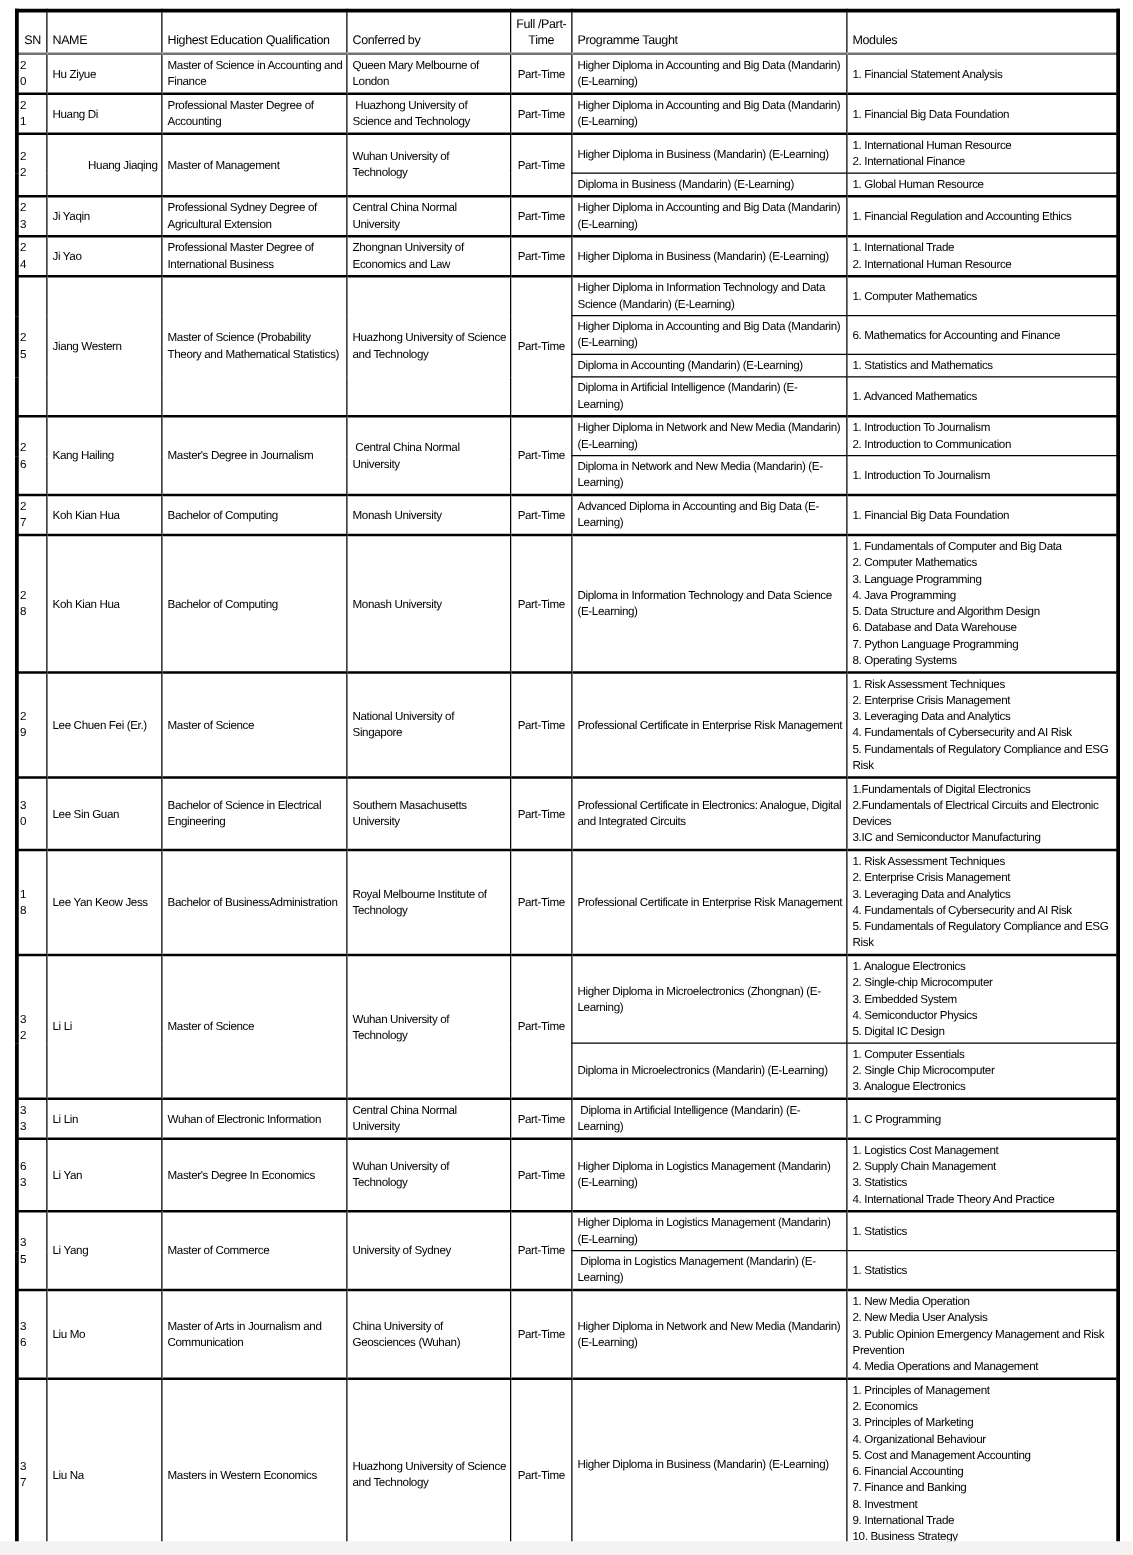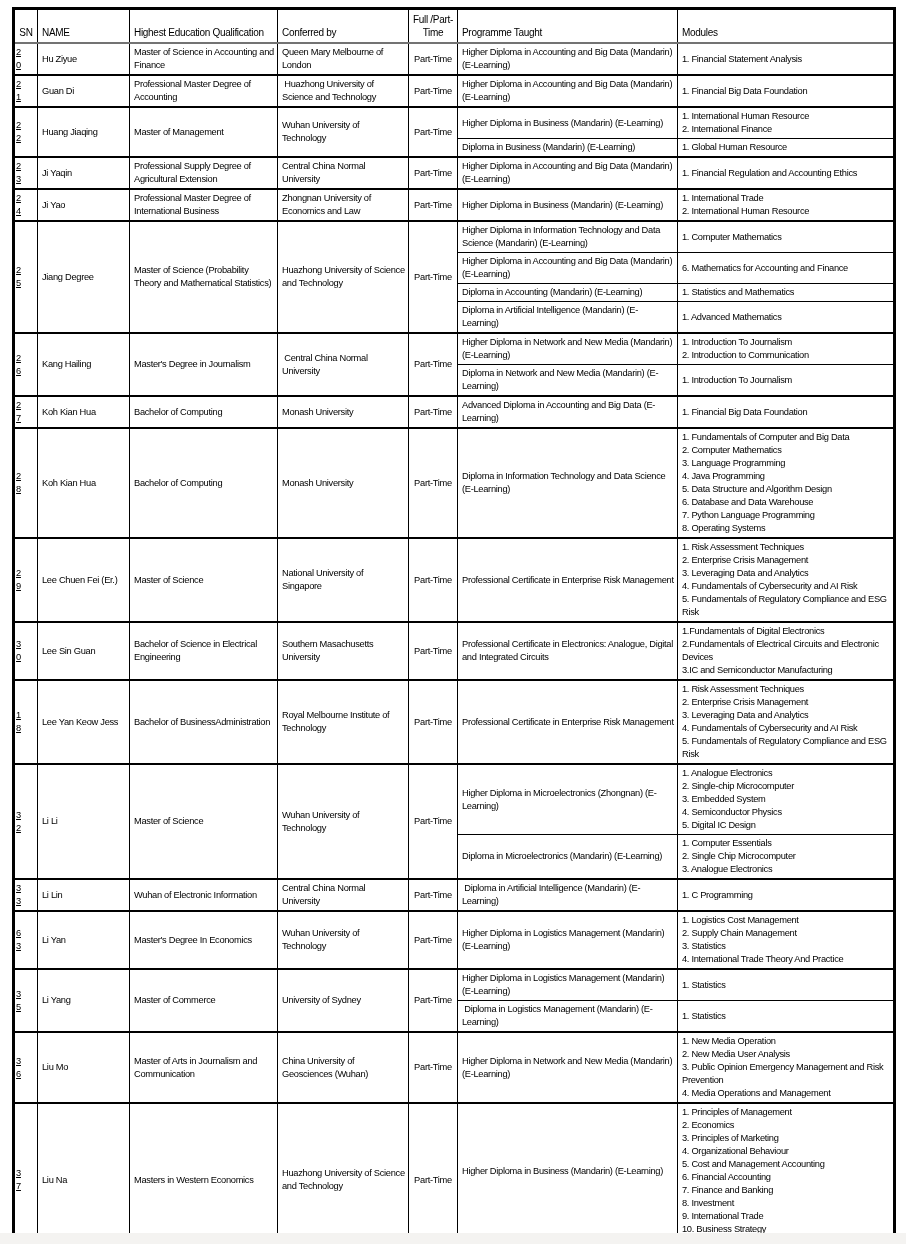--- a/index.html
+++ b/index.html
@@ -60,23 +60,23 @@
     white-space: pre-line;
     border-bottom: 2px solid #737373;
   }
   th.col-sn, th.col-fpt { text-align: center; padding-left: 1px; padding-right: 1px; }
   td {
     vertical-align: middle;
     padding: 2px 3px 2px 4px;
     white-space: pre-wrap;
     word-wrap: break-word;
   }
-  td.cell-sn  { text-align: center; padding-left: 1px; padding-right: 16px; text-decoration: underline; }
+  td.cell-sn  { text-align: center; padding-left: 1px; padding-right: 16px; }
   td.cell-fpt { text-align: center; padding-left: 1px; padding-right: 1px; }
-  td.name-center { text-align: left; }
+  td.name-center { text-align: right; }
   tr.person-start td { border-top: 2px solid #000000; }
 </style>
 </head>
 <body>
 
 <div class="page">
   <table class="qual-table">
     <colgroup>
       <col class="c-sn">
         <col class="c-name">
@@ -103,21 +103,21 @@
           <td class="cell-sn">20</td>
           <td class="cell-name">Hu Ziyue</td>
           <td class="cell-qualification">Master of Science in Accounting and Finance</td>
           <td class="cell-conferred-by">Queen Mary Melbourne of London</td>
           <td class="cell-fpt">Part-Time</td>
           <td class="cell-programme">Higher Diploma in Accounting and Big Data (Mandarin) (E-Learning)</td>
           <td class="cell-modules">1. Financial Statement Analysis</td>
         </tr>
         <tr class="person-start">
           <td class="cell-sn">21</td>
-          <td class="cell-name">Guan Di</td>
+          <td class="cell-name">Huang Di</td>
           <td class="cell-qualification">Professional Master Degree of Accounting</td>
           <td class="cell-conferred-by"> Huazhong University of Science and Technology</td>
           <td class="cell-fpt">Part-Time</td>
           <td class="cell-programme">Higher Diploma in Accounting and Big Data (Mandarin) (E-Learning)</td>
           <td class="cell-modules">1. Financial Big Data Foundation</td>
         </tr>
         <tr class="person-start">
           <td class="cell-sn" rowspan="2">22</td>
           <td class="cell-name name-center" rowspan="2">Huang Jiaqing</td>
           <td class="cell-qualification" rowspan="2">Master of Management</td>
@@ -127,39 +127,39 @@
           <td class="cell-modules">1. International Human Resource
 2. International Finance</td>
         </tr>
         <tr>
           <td class="cell-programme">Diploma in Business (Mandarin) (E-Learning)</td>
           <td class="cell-modules">1. Global Human Resource</td>
         </tr>
         <tr class="person-start">
           <td class="cell-sn">23</td>
           <td class="cell-name">Ji Yaqin</td>
-          <td class="cell-qualification">Professional Supply Degree of Agricultural Extension</td>
+          <td class="cell-qualification">Professional Sydney Degree of Agricultural Extension</td>
           <td class="cell-conferred-by">Central China Normal University</td>
           <td class="cell-fpt">Part-Time</td>
           <td class="cell-programme">Higher Diploma in Accounting and Big Data (Mandarin) (E-Learning)</td>
           <td class="cell-modules">1. Financial Regulation and Accounting Ethics</td>
         </tr>
         <tr class="person-start">
           <td class="cell-sn">24</td>
           <td class="cell-name">Ji Yao</td>
           <td class="cell-qualification">Professional Master Degree of International Business</td>
           <td class="cell-conferred-by">Zhongnan University of Economics and Law</td>
           <td class="cell-fpt">Part-Time</td>
           <td class="cell-programme">Higher Diploma in Business (Mandarin) (E-Learning)</td>
           <td class="cell-modules">1. International Trade
 2. International Human Resource</td>
         </tr>
         <tr class="person-start">
           <td class="cell-sn" rowspan="4">25</td>
-          <td class="cell-name" rowspan="4">Jiang Degree</td>
+          <td class="cell-name" rowspan="4">Jiang Western</td>
           <td class="cell-qualification" rowspan="4">Master of Science (Probability Theory and Mathematical Statistics)</td>
           <td class="cell-conferred-by" rowspan="4">Huazhong University of Science and Technology</td>
           <td class="cell-fpt" rowspan="4">Part-Time</td>
           <td class="cell-programme">Higher Diploma in Information Technology and Data Science (Mandarin) (E-Learning)</td>
           <td class="cell-modules">1. Computer Mathematics</td>
         </tr>
         <tr>
           <td class="cell-programme">Higher Diploma in Accounting and Big Data (Mandarin) (E-Learning)</td>
           <td class="cell-modules">6. Mathematics for Accounting and Finance</td>
         </tr>

